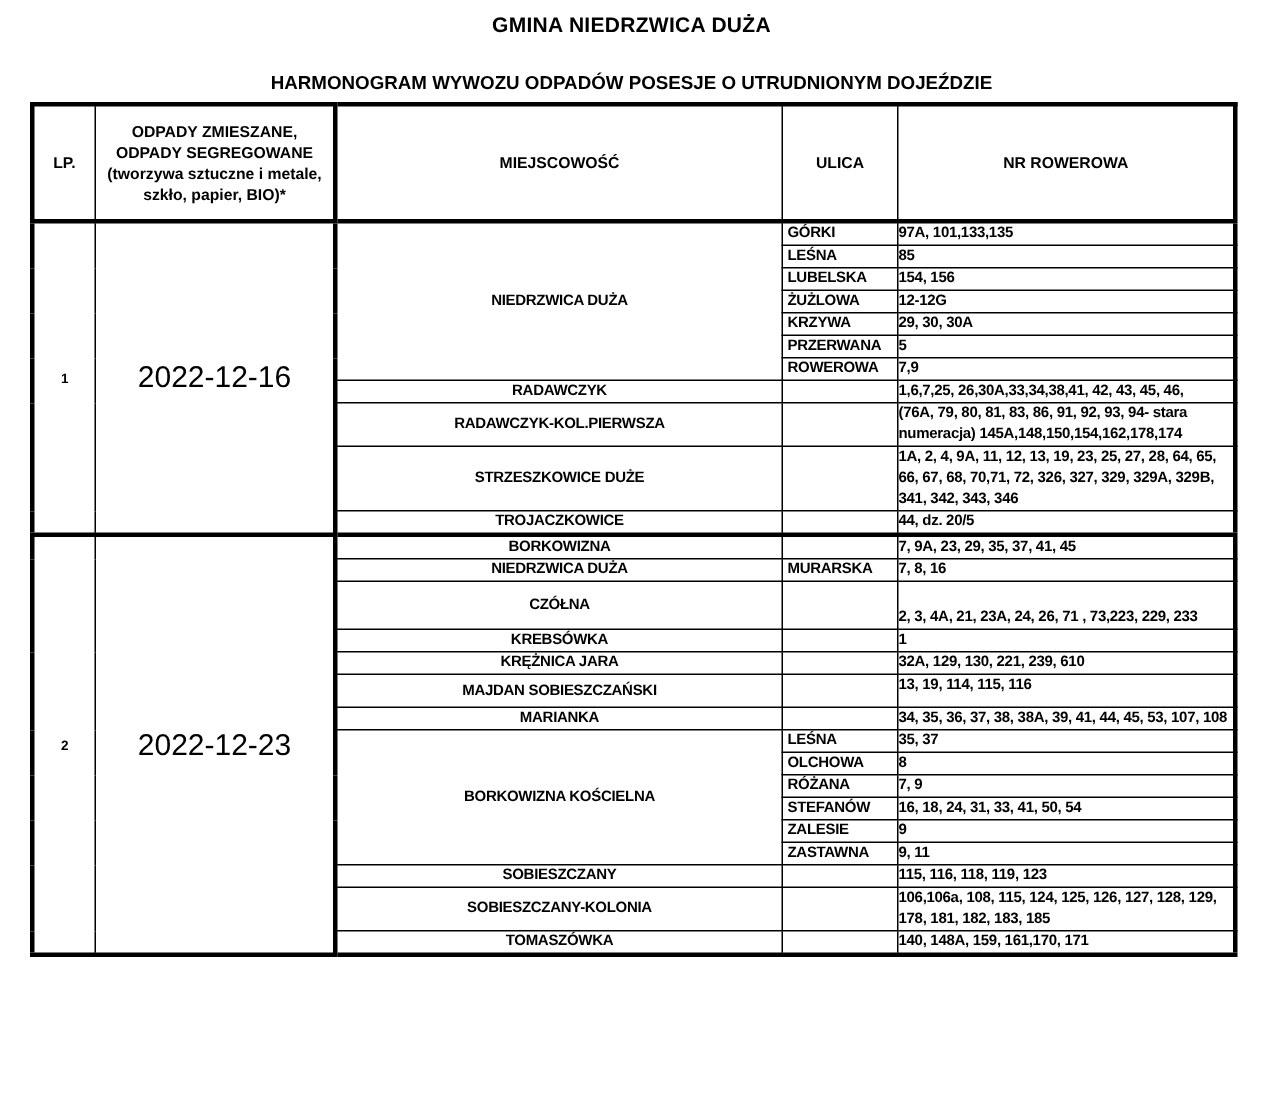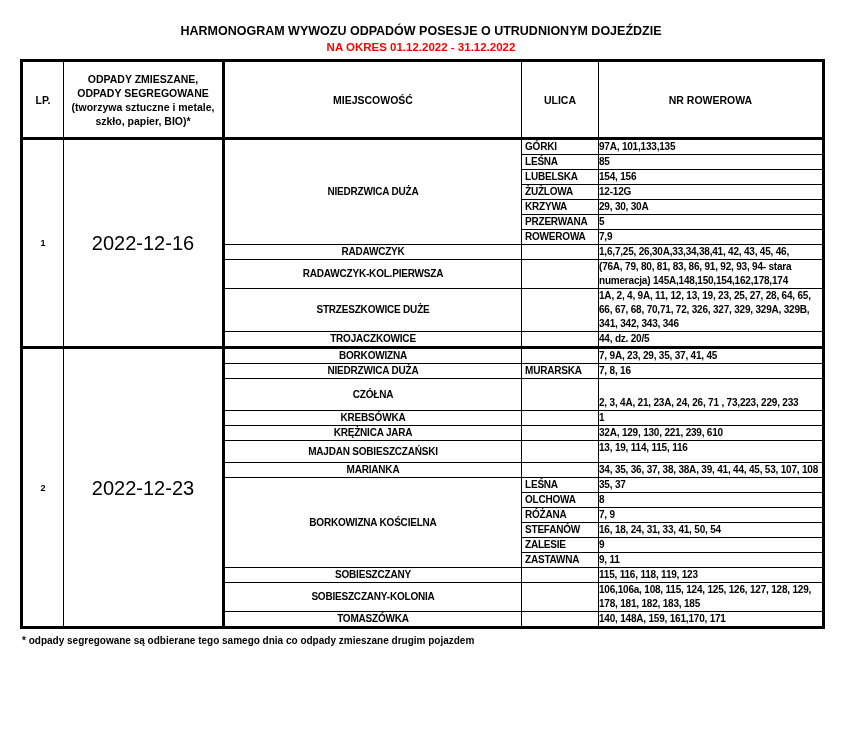--- a/index.html
+++ b/index.html
@@ -56,22 +56,22 @@
     font-size: 10px; font-weight: bold;
     margin: 6px 0 0 22px;
   }
 </style>
 </head>
 <body>
 
 <div class="page">
 
   <div class="doc-header">
+    <div class="doc-title">GMINA NIEDRZWICA DUŻA</div>
     <div class="doc-subtitle">HARMONOGRAM WYWOZU ODPADÓW POSESJE O UTRUDNIONYM DOJEŹDZIE</div>
-    <div class="doc-period" style="color: rgb(255, 0, 0);">NA OKRES 01.12.2022 - 31.12.2022</div>
   </div>
 
   <table class="schedule">
     <colgroup>
       <col style="width:42px">
       <col style="width:160px">
       <col style="width:298px">
       <col style="width:77px">
       <col style="width:225px">
     </colgroup>
@@ -211,15 +211,14 @@
           <td class="cell-nr">106,106a, 108, 115, 124, 125, 126, 127, 128, 129, 178, 181, 182, 183, 185</td>
         </tr>
         <tr>
           <td class="cell-locality" rowspan="1">TOMASZÓWKA</td>
           <td class="cell-ulica"></td>
           <td class="cell-nr">140, 148A, 159, 161,170, 171</td>
         </tr>
       </tbody>
     </table>
 
-  <div class="footnote">* odpady segregowane są odbierane tego samego dnia co odpady zmieszane drugim pojazdem</div>
 
 </div>
 
 </body></html>

